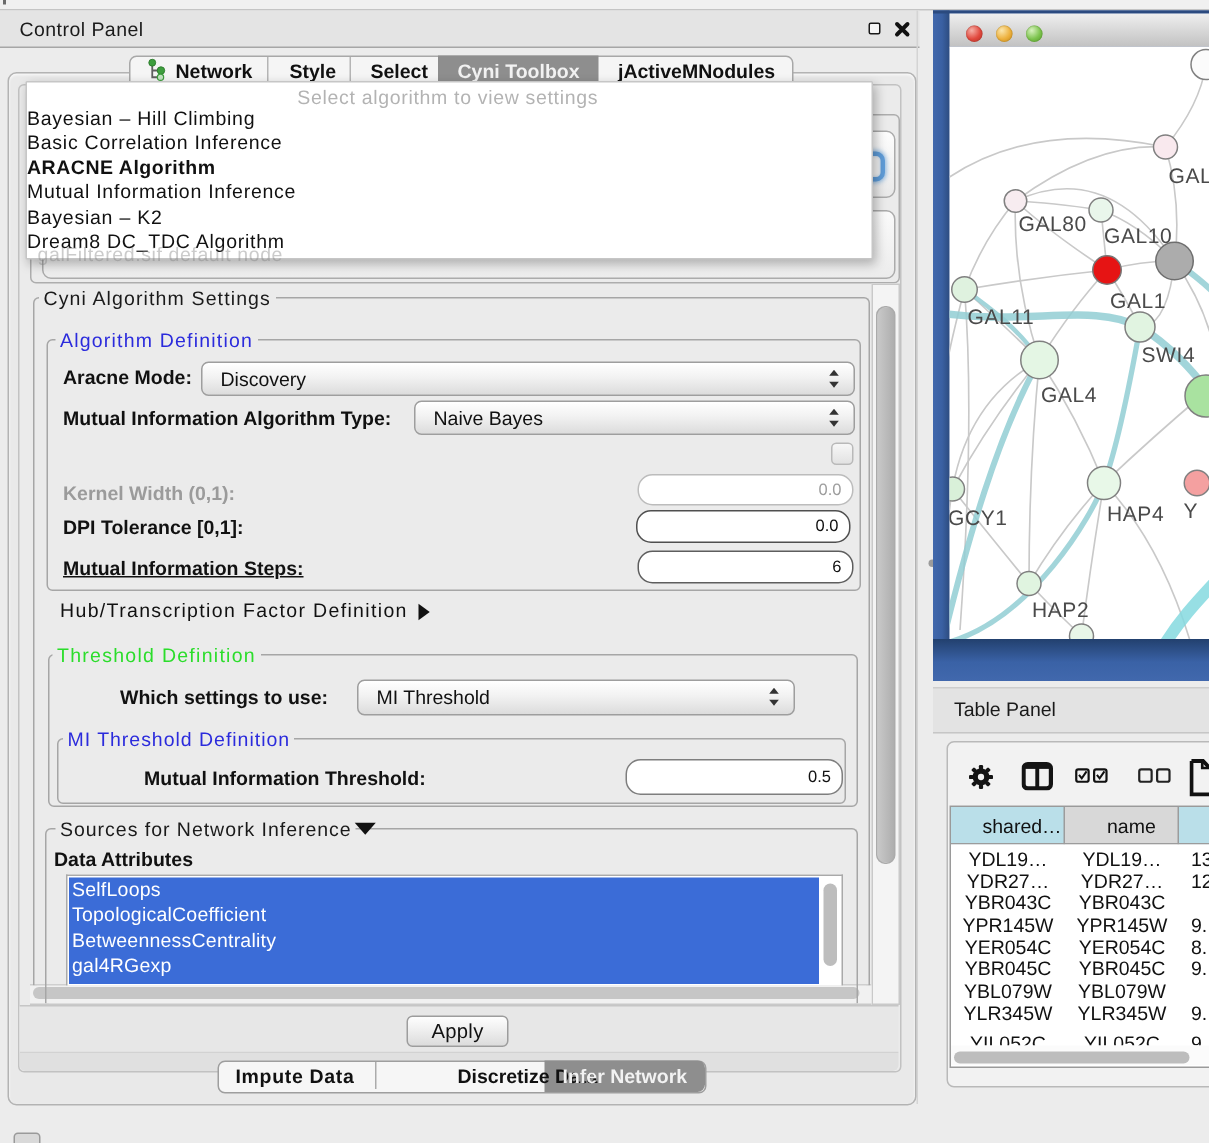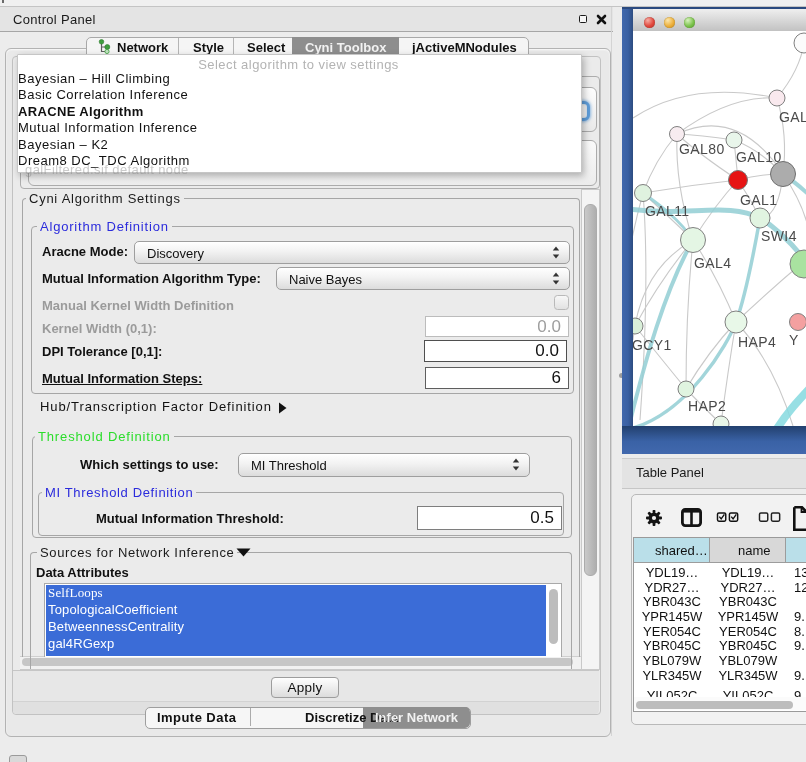--- a/index.html
+++ b/index.html
@@ -8,22 +8,22 @@
   #app{position:relative;width:806px;height:762px;overflow:hidden;}
   .abs{position:absolute;}
   .lbl{position:absolute;font-size:13px;color:#111;white-space:nowrap;}
   .bold{font-weight:bold;}
   .gray{color:#9B9B9B;}
   .combo{position:absolute;border:1px solid #9E9E9E;border-radius:5px;
          background:linear-gradient(#FFFFFF,#F2F2F2 45%,#DCDCDC);
          box-shadow:inset 0 1px 0 #fff;}
   .combo .ctext{position:absolute;left:12px;top:50%;transform:translateY(-50%);
          font-size:13px;color:#111;white-space:nowrap;}
-  .tfield{position:absolute;background:#fff;font-size:17px;color:#111;
-          text-align:center;white-space:nowrap;}
+  .tfield{position:absolute;background:#fff;font-size:11px;color:#111;
+          text-align:center;white-space:nowrap;border-radius:10px;}
   .tfield span{position:absolute;right:7px;top:50%;transform:translateY(-50%);}
   .grp{position:absolute;border:1px solid #A6A6A6;border-radius:4px;}
   .grplbl{position:absolute;font-size:13px;background:#EBEBEB;padding:0 3px;white-space:nowrap;}
 </style>
 </head>
 <body>
 <div id="app">
 
   <div class="abs" style="left:0;top:0;width:806px;height:6px;background:#F0F0F0;border-bottom:1px solid #C4C4C4;"></div>
   <div class="abs" style="left:2px;top:0;width:2px;height:3px;background:#6A6A6A;"></div>
@@ -85,21 +85,20 @@
 
   <div class="lbl bold" style="left:42px;top:271px;">Mutual Information Algorithm Type:</div>
   <div class="combo" style="left:276px;top:267px;width:292px;height:21px;">
     <span class="ctext">Naive Bayes</span>
     <svg class="abs" style="right:9px;top:4px;" width="8" height="13" viewBox="0 0 8 13">
       <path d="M4,0.5 L7.2,4.5 L0.8,4.5 Z" fill="#333"></path>
         <path d="M4,12.5 L0.8,8.5 L7.2,8.5 Z" fill="#333"></path>
     </svg>
   </div>
 
-  <div class="lbl bold gray" style="left:42px;top:298px;">Manual Kernel Width Definition</div>
   <div class="abs" style="left:554px;top:295px;width:13px;height:13px;border:1px solid #B9B9B9;border-radius:3.5px;background:linear-gradient(#F7F7F7,#E2E2E2);"></div>
 
   <div class="lbl bold gray" style="left:42px;top:321px;">Kernel Width (0,1):</div>
   <div class="tfield" style="left:425px;top:316px;width:142px;height:19px;border:1px solid #BCBCBC;">
       <span style="color:#9E9E9E;">0.0</span>
     </div>
 
   <div class="lbl bold" style="left:42px;top:344px;">DPI Tolerance [0,1]:</div>
   <div class="tfield" style="left:424px;top:340px;width:141px;height:20px;border:1.5px solid #4F4F4F;">
       <span>0.0</span>
@@ -137,21 +136,21 @@
 
   <div class="grp" style="left:30px;top:552px;width:540px;height:116px;border-bottom:none;border-radius:4px 4px 0 0;"></div>
   <div class="grplbl" style="left:37px;top:545px;color:#1A1A1A;letter-spacing:0.65px;">Sources for Network Inference</div>
   <svg class="abs" style="left:236px;top:548px;" width="15" height="9" viewBox="0 0 15 9">
     <path d="M0.5,0.5 L14.5,0.5 L7.5,8.5 Z" fill="#111"></path>
   </svg>
   <div class="lbl bold" style="left:36px;top:565px;">Data Attributes</div>
 
   <div class="abs" style="left:44px;top:583px;width:516px;height:73px;background:#FFFFFF;border:1px solid #A9A9A9;border-bottom:none;"></div>
   <div class="abs" style="left:46px;top:585px;width:500px;height:71px;background:#3B6CD7;"></div>
-  <div class="lbl" style="left:48px;top:585px;color:#fff;letter-spacing:0.15px;font-family:Liberation Serif, serif;">SelfLoops</div>
+  <div class="lbl" style="left:48px;top:585px;color:#fff;letter-spacing:0.15px;">SelfLoops</div>
   <div class="lbl" style="left:48px;top:602px;color:#fff;letter-spacing:0.15px;">TopologicalCoefficient</div>
   <div class="lbl" style="left:48px;top:619px;color:#fff;letter-spacing:0.15px;">BetweennessCentrality</div>
   <div class="lbl" style="left:48px;top:636px;color:#fff;letter-spacing:0.15px;">gal4RGexp</div>
   <div class="abs" style="left:549px;top:589px;width:9px;height:55px;background:#BDBDBD;border-radius:4.5px;"></div>
 
   <div class="abs" style="left:17px;top:54px;width:563px;height:117px;background:#FFFFFF;border:1px solid #C6C6C6;border-radius:1px;box-shadow:2px 3px 7px rgba(0,0,0,0.28);"></div>
   <div class="lbl" style="left:17px;top:56.5px;width:563px;text-align:center;color:#B3B3B3;letter-spacing:0.45px;">Select algorithm to view settings</div>
   <div class="lbl" style="left:18px;top:70.5px;letter-spacing:0.5px;">Bayesian – Hill Climbing</div>
   <div class="lbl" style="left:18px;top:87px;letter-spacing:0.5px;">Basic Correlation Inference</div>
   <div class="lbl bold" style="left:18px;top:103.5px;letter-spacing:0.35px;">ARACNE Algorithm</div>

